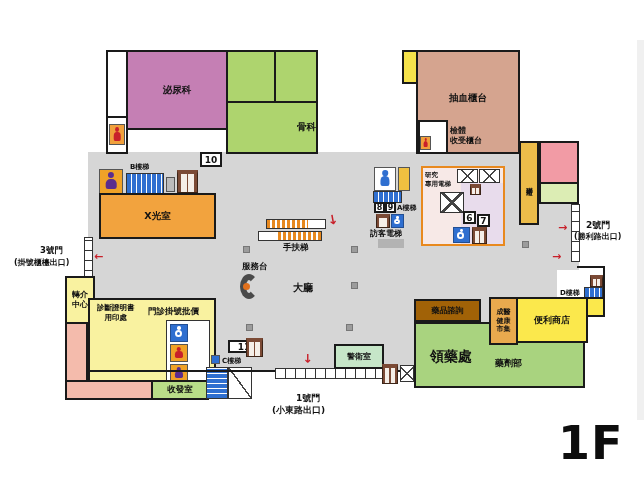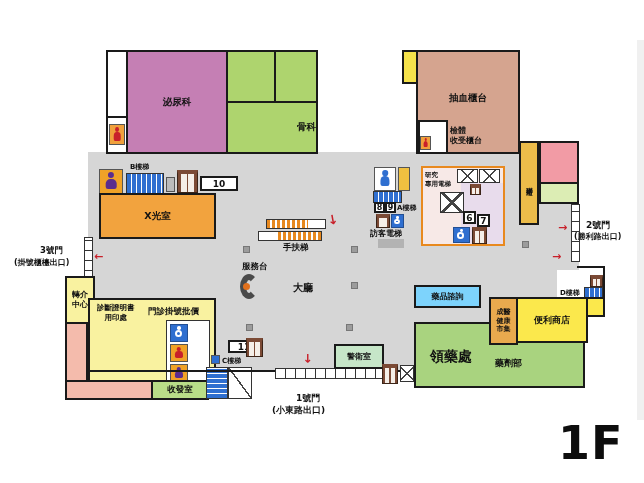--- a/index.html
+++ b/index.html
@@ -54,21 +54,21 @@
 
   <div class="abs gray" style="left:88px;top:152px;width:469px;height:220px;"></div>
   <div class="abs gray" style="left:555px;top:203px;width:24px;height:67px;"></div>
 
   <div class="room" style="left:106px;top:50px;width:22px;height:104px;background:#fff;"></div>
   <div class="wall" style="left:108px;top:116px;width:18px;height:2px;"></div>
   <div class="icon" style="left:109px;top:124px;width:16px;height:21px;background:#f0a03c;">
       <span class="fig" style="--fc:#c8202a;"></span>
     </div>
 
-  <div class="room" style="left:126px;top:50px;width:102px;height:104px;background:#c57fb4;font-size:9.5px;">
+  <div class="room" style="left:126px;top:50px;width:102px;height:80px;background:#c57fb4;font-size:9.5px;">
       <span>泌尿科</span>
     </div>
 
   <div class="room" style="left:226px;top:50px;width:50px;height:53px;background:#aed46e;"></div>
   <div class="room" style="left:274px;top:50px;width:44px;height:53px;background:#aed46e;"></div>
   <div class="room" style="left:226px;top:101px;width:92px;height:53px;background:#aed46e;font-size:9.5px;justify-content:flex-end;">
       <span>骨科</span>
     </div>
 
 
@@ -86,21 +86,21 @@
     <div>收受櫃台</div>
   </div>
 
   <div class="lbl" style="left:130px;top:162px;font-size:7px;">B樓梯</div>
   <div class="icon" style="left:99px;top:169px;width:24px;height:25px;background:#f0a227;">
       <span class="fig" style="--fc:#5b2d8e;"></span>
     </div>
   <div class="stairs-h" style="left:126px;top:173px;width:38px;height:21px;"></div>
   <div class="icon" style="left:166px;top:177px;width:9px;height:15px;background:#bbb;"></div>
   <div class="elev" style="left:177px;top:170px;width:21px;height:23px;"></div>
-  <div class="numbox" style="left:200px;top:176px;width:38px;height:15px;">10</div>
+  <div class="numbox" style="left:200px;top:152px;width:22px;height:15px;">10</div>
 
   <div class="room" style="left:99px;top:193px;width:117px;height:46px;background:#f2a33e;font-size:9.5px;">
       <span>X光室</span>
     </div>
 
   <div class="abs" style="left:266px;top:219px;width:60px;height:10px;background:#fff;border:1px solid #333;">
       <div style="position:absolute;left:0;top:0;width:70%;height:100%;background:repeating-linear-gradient(90deg,#e8891e 0 3px,#fff 3px 5px);"></div>
     </div>
   <div class="abs" style="left:258px;top:231px;width:64px;height:10px;background:#fff;border:1px solid #333;">
       <div style="position:absolute;right:0;top:0;width:70%;height:100%;background:repeating-linear-gradient(90deg,#e8891e 0 3px,#fff 3px 5px);"></div>
@@ -211,21 +211,21 @@
   <div class="arrow" style="left:303px;top:352px;font-size:12px;transform:rotate(90deg);">→</div>
   <div class="lbl" style="left:296px;top:392px;font-size:9px;">1號門</div>
   <div class="lbl" style="left:272px;top:404px;font-size:9px;">(小東路出口)</div>
 
   <div class="room" style="left:334px;top:344px;width:50px;height:25px;background:#c6e6c8;font-size:8px;">
       <span>警衛室</span>
     </div>
   <div class="elev" style="left:382px;top:364px;width:16px;height:20px;"></div>
   <div class="xbox" style="left:400px;top:365px;width:14px;height:17px;"></div>
 
-  <div class="room" style="left:414px;top:285px;width:67px;height:23px;background:#7dd3fc;font-size:8px;">
+  <div class="room" style="left:414px;top:299px;width:67px;height:23px;background:#a16207;font-size:8px;">
       <span>藥品諮詢</span>
     </div>
   <div class="room" style="left:414px;top:322px;width:171px;height:66px;background:#a9d37f;"></div>
   <div class="lbl" style="left:430px;top:348px;font-size:14px;">領藥處</div>
   <div class="lbl" style="left:495px;top:357px;font-size:9px;">藥劑部</div>
   <div class="room" style="left:489px;top:297px;width:29px;height:48px;background:#e9aa4e;font-size:7px;">
     <div class="multi">
       <div>成醫</div>
       <div>健康</div>
       <div>市集</div>

